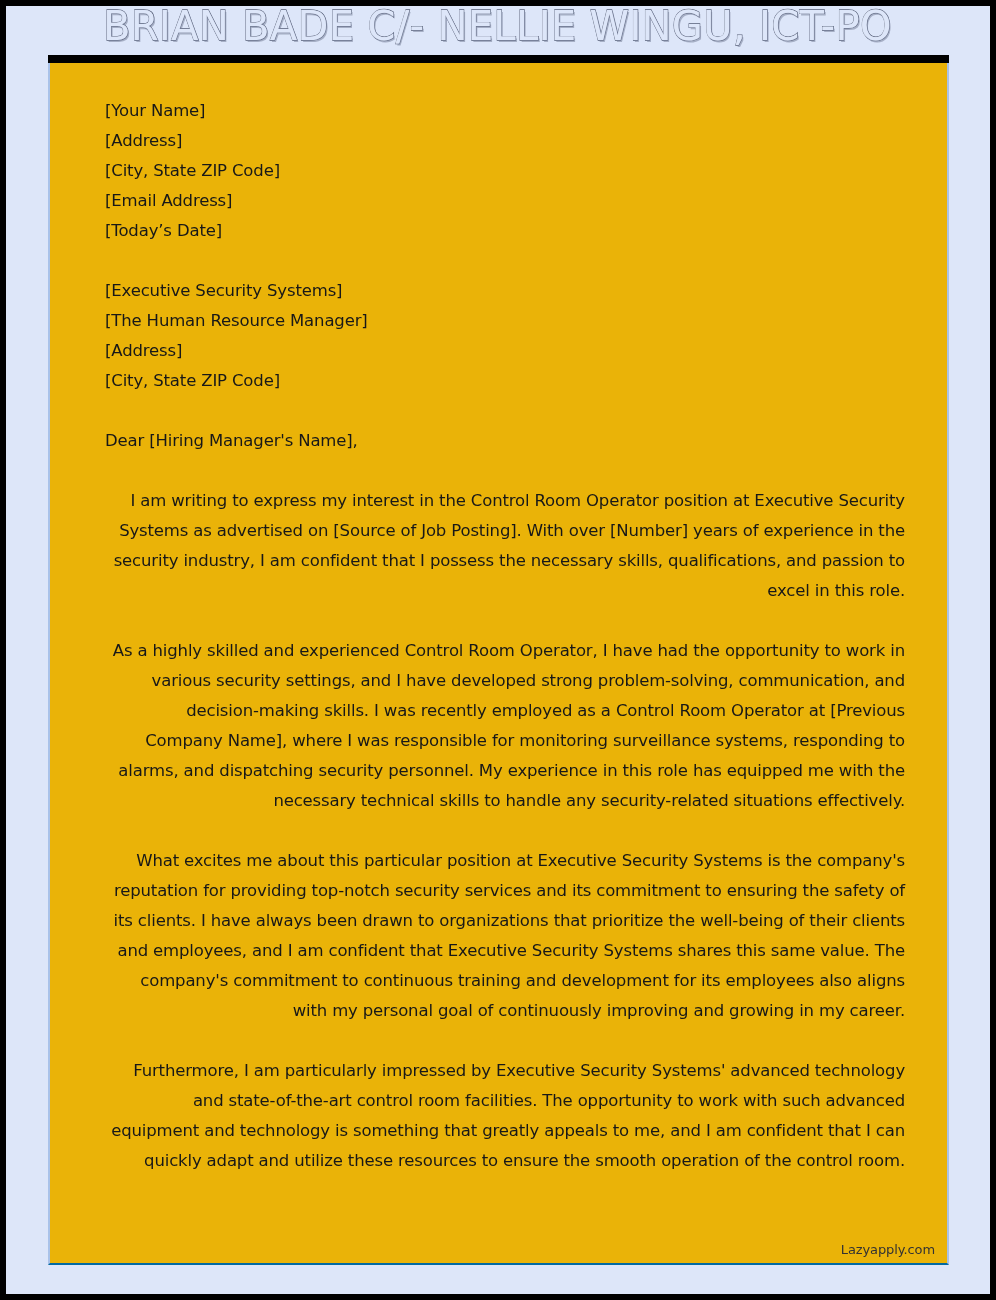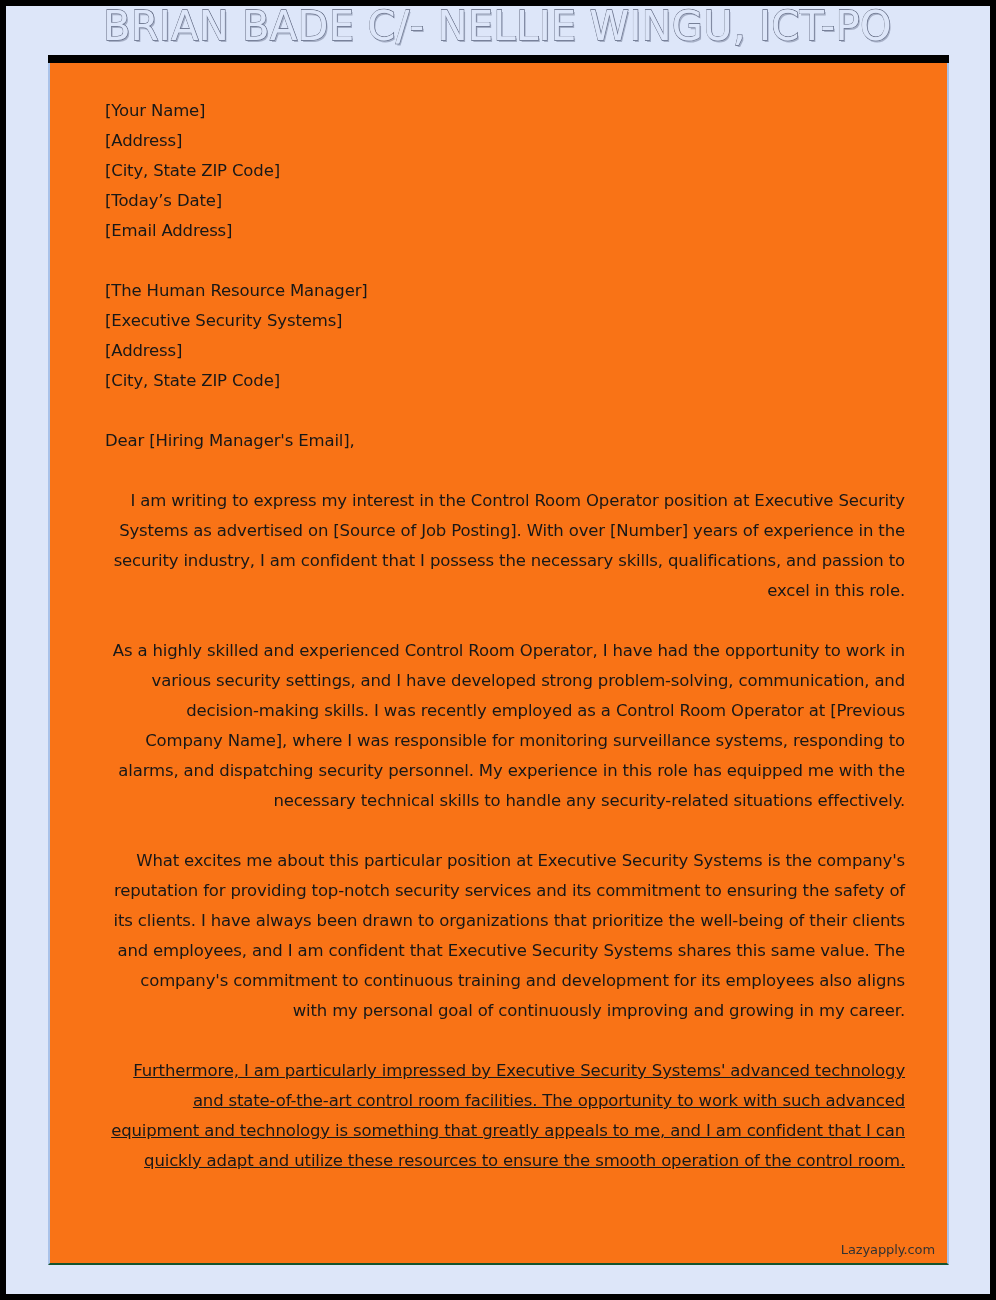--- a/index.html
+++ b/index.html
@@ -74,24 +74,24 @@
     background: #000000;
   }
 
   
   #page {
     position: absolute;
     left: 42px;
     top: 57px;
     width: 901px;
     height: 1202px;
-    background: #f97316;
+    background: #eab308;
     border-left: 2px solid #a9c2e9;
     border-right: 2px solid #a9c2e9;
-    border-bottom: 2px solid #14532d;
+    border-bottom: 2px solid #0369a1;
     box-sizing: border-box;
     overflow: hidden;
   }
 
   #letter {
     position: absolute;
     left: 55px;
     top: 33px;
     width: 800px;
     font-family: "DejaVu Sans", sans-serif;
@@ -107,21 +107,20 @@
   }
   .block {
     margin: 0 0 30px 0;
   }
   .para {
     margin: 0 0 30px 0;
     text-align: right;
   }
   .para.tight {
     margin-bottom: 0;
-    text-decoration: underline;
   }
 
   
   #watermark {
     position: absolute;
     right: 12px;
     bottom: 6px;
     font-family: "DejaVu Sans", sans-serif;
     font-size: 13px;
     color: #333333;
@@ -142,32 +141,32 @@
     <div id="top-rule"></div>
 
     <div id="page">
 
       <div id="letter">
 
         <div class="block">
           <span class="addr-line">[Your Name]</span>
           <span class="addr-line">[Address]</span>
           <span class="addr-line">[City, State ZIP Code]</span>
+          <span class="addr-line">[Email Address]</span>
           <span class="addr-line">[Today’s Date]</span>
-          <span class="addr-line">[Email Address]</span>
         </div>
 
         <div class="block">
+          <span class="addr-line">[Executive Security Systems]</span>
           <span class="addr-line">[The Human Resource Manager]</span>
-          <span class="addr-line">[Executive Security Systems]</span>
           <span class="addr-line">[Address]</span>
           <span class="addr-line">[City, State ZIP Code]</span>
         </div>
 
-        <div class="block">Dear [Hiring Manager's Email],</div>
+        <div class="block">Dear [Hiring Manager's Name],</div>
 
         <p class="para">I am writing to express my interest in the Control Room Operator position at Executive Security Systems as advertised on [Source of Job Posting]. With over [Number] years of experience in the security industry, I am confident that I possess the necessary skills, qualifications, and passion to excel in this role.</p>
         <p class="para">As a highly skilled and experienced Control Room Operator, I have had the opportunity to work in various security settings, and I have developed strong problem-solving, communication, and decision-making skills. I was recently employed as a Control Room Operator at [Previous Company Name], where I was responsible for monitoring surveillance systems, responding to alarms, and dispatching security personnel. My experience in this role has equipped me with the necessary technical skills to handle any security-related situations effectively.</p>
         <p class="para">What excites me about this particular position at Executive Security Systems is the company's reputation for providing top-notch security services and its commitment to ensuring the safety of its clients. I have always been drawn to organizations that prioritize the well-being of their clients and employees, and I am confident that Executive Security Systems shares this same value. The company's commitment to continuous training and development for its employees also aligns with my personal goal of continuously improving and growing in my career.</p>
         <p class="para tight">Furthermore, I am particularly impressed by Executive Security Systems' advanced technology and state-of-the-art control room facilities. The opportunity to work with such advanced equipment and technology is something that greatly appeals to me, and I am confident that I can quickly adapt and utilize these resources to ensure the smooth operation of the control room.</p>
 
       </div>
 
       <div id="watermark">Lazyapply.com</div>
 

